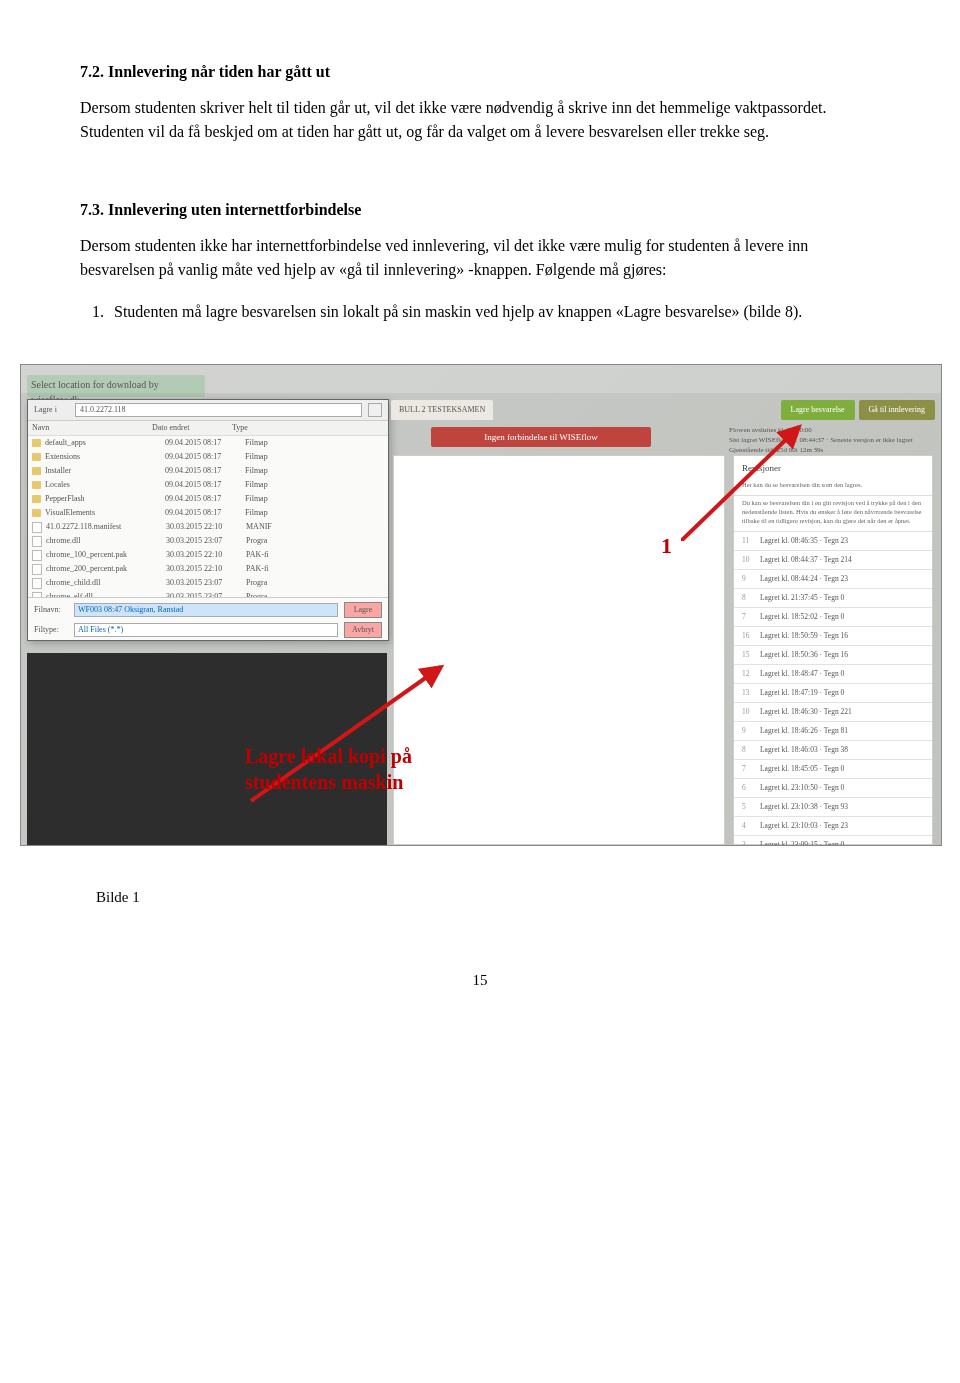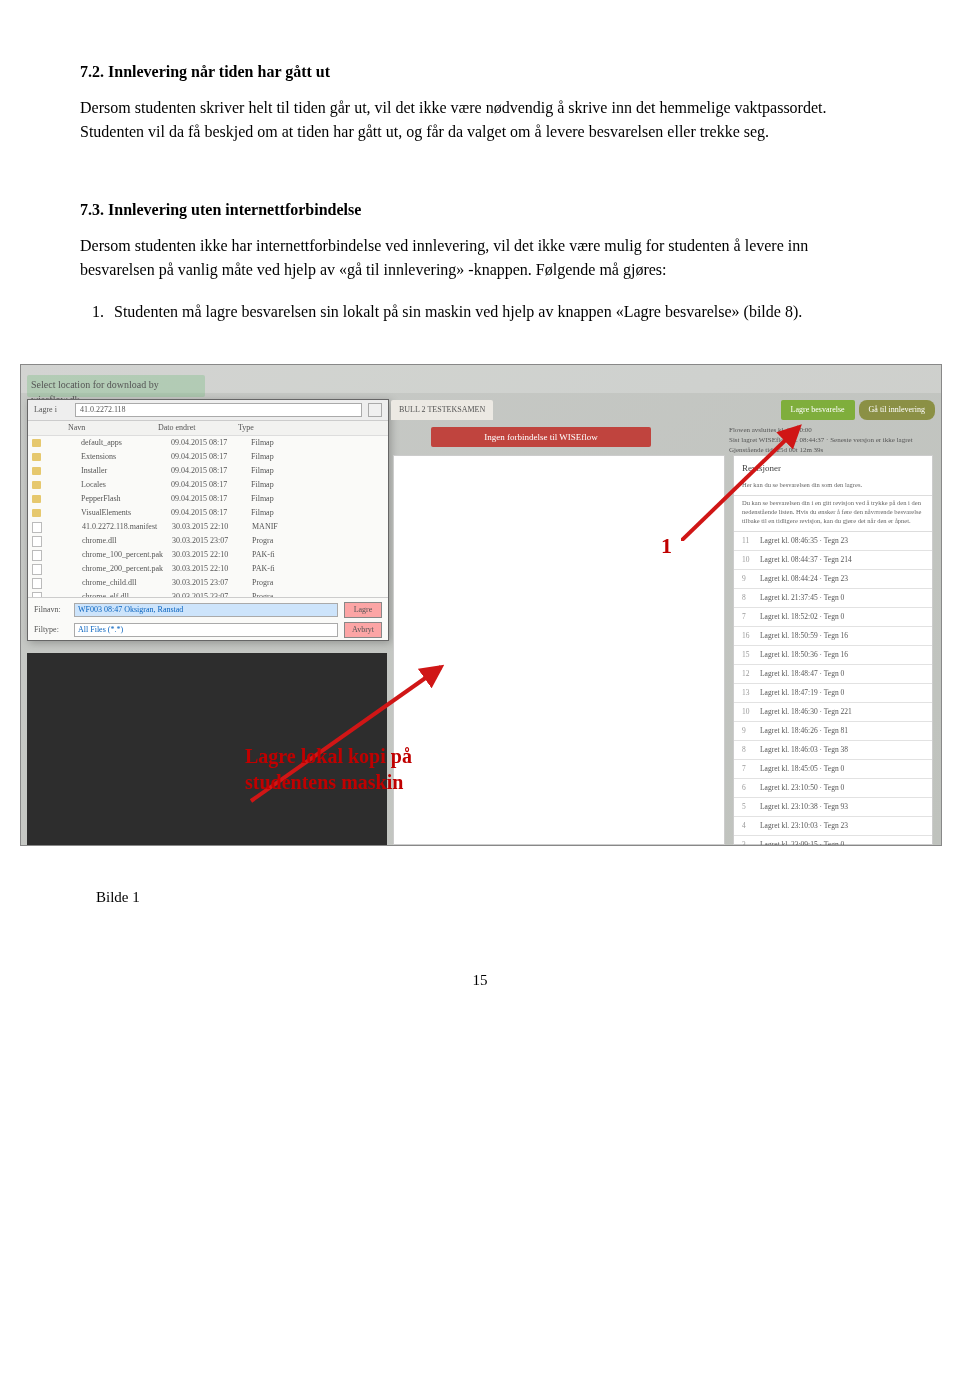--- a/index.html
+++ b/index.html
@@ -121,21 +121,21 @@
     overflow: hidden;
   }
   .fd-cols {
     display: flex;
     background: #f2f2f0;
     border-bottom: 1px solid #ddd;
     height: 14px;
     align-items: center;
     padding: 0 4px;
   }
-  .fd-col-name { width: 90px; margin-left: 36px; }
+  .fd-col-name { width: 120px; }
   .fd-col-date { width: 80px; }
   .fd-col-type { flex: 1; }
   .fd-row {
     display: flex;
     align-items: center;
     padding: 1px 4px;
     height: 12px;
   }
   .fd-row .folder-icon {
     width: 9px; height: 8px;
@@ -215,21 +215,21 @@
     padding: 0 10px;
     border-radius: 2px;
   }
   .btn-olive {
     background: #8b9045;
     color: #fff;
     font-size: 8px;
     height: 20px;
     line-height: 20px;
     padding: 0 10px;
-    border-radius: 8px;
+    border-radius: 2px;
   }
   .alert-red {
     position: absolute;
     top: 62px;
     left: 410px;
     width: 220px;
     height: 20px;
     background: #c0443e;
     color: #fff;
     font-size: 9px;

